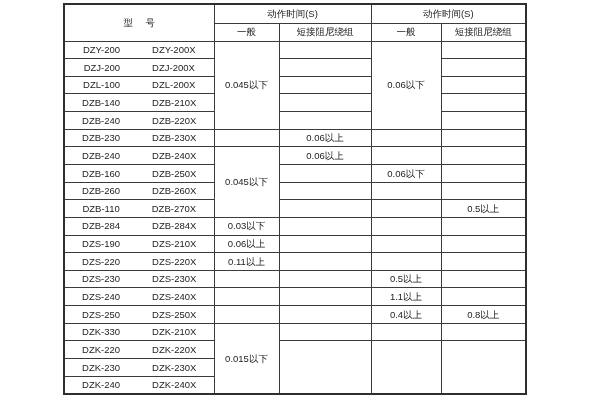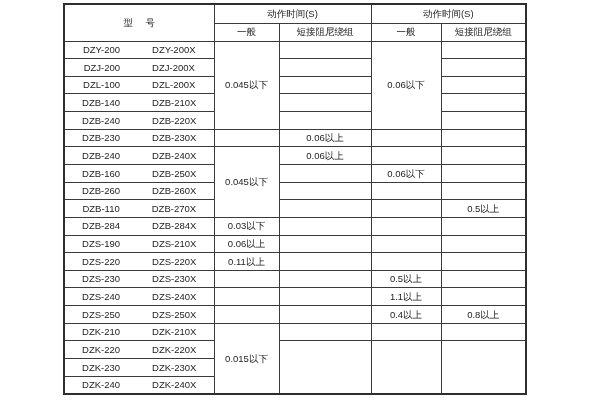--- a/index.html
+++ b/index.html
@@ -151,21 +151,21 @@
           <td class="val"></td>
         </tr>
         <tr>
           <td class="model"><span>DZS-250</span><span>DZS-250X</span></td>
           <td class="val"></td>
           <td class="val"></td>
           <td class="val">0.4以上</td>
           <td class="val">0.8以上</td>
         </tr>
         <tr>
-          <td class="model"><span>DZK-210</span><span>DZK-210X</span></td>
+          <td class="model"><span>DZK-330</span><span>DZK-210X</span></td>
           <td class="val" rowspan="4">0.015以下</td>
           <td class="val"></td>
           <td class="val"></td>
           <td class="val"></td>
         </tr>
         <tr>
           <td class="model"><span>DZK-220</span><span>DZK-220X</span></td>
           <td class="val" rowspan="3"></td>
           <td class="val" rowspan="3"></td>
           <td class="val" rowspan="3"></td>

